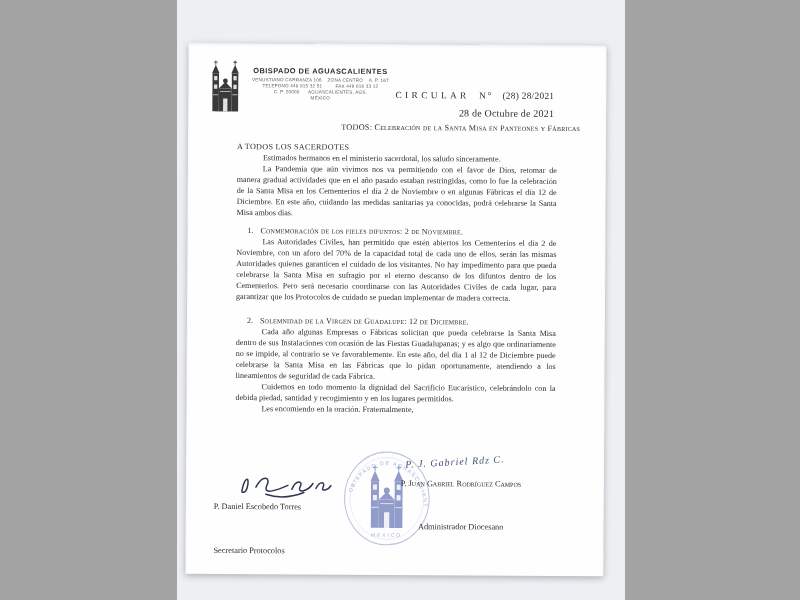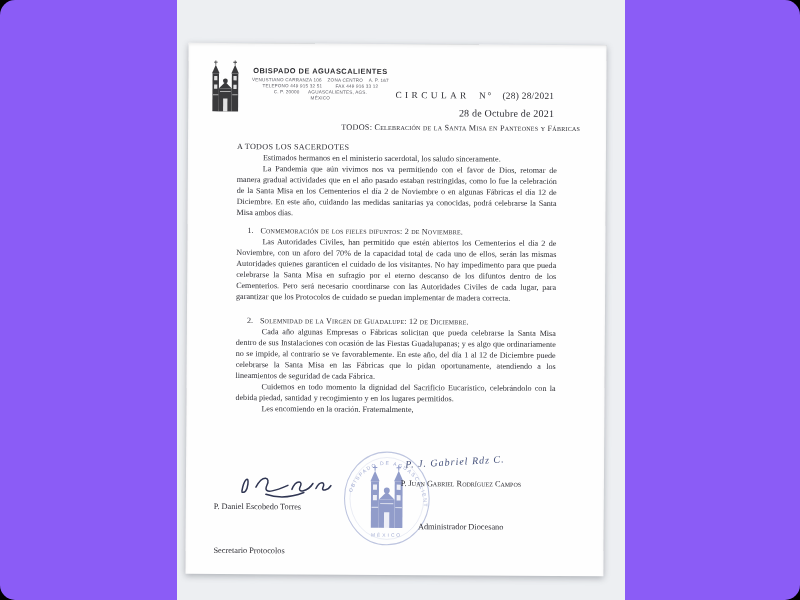--- a/index.html
+++ b/index.html
@@ -1,18 +1,18 @@
 <!DOCTYPE html>
 <html><head>
 <meta charset="utf-8">
 <title>Document</title>
 <style>
   html,body{margin:0;padding:0;background:#000;}
-  .stage{position:relative;width:800px;height:600px;background:#8b5cf6;overflow:hidden;
-         font-family:"Liberation Serif","DejaVu Serif",serif;border-radius:15px;}
+  .stage{position:relative;width:800px;height:600px;background:#a3a3a3;overflow:hidden;
+         font-family:"Liberation Serif","DejaVu Serif",serif;}
   .backdrop{position:absolute;left:177px;top:0;width:448px;height:600px;background:#edeff2;}
   .paper{position:absolute;left:187px;top:44px;width:418px;height:531px;background:#fefefe;
          color:#2e2e34;transform:rotate(.35deg);
          box-shadow:0 2px 6px rgba(90,95,105,.45), inset 0 2px 4px -2px rgba(0,0,0,.14);}
 
   
   .logo{position:absolute;left:20px;top:17px;width:34px;height:52px;color:#3a3a3c;}
   .lh-text{position:absolute;left:55px;top:23px;width:154px;text-align:center;
            font-family:"Liberation Sans","DejaVu Sans",sans-serif;}
   .lh-org{font-size:7.4px;font-weight:bold;letter-spacing:.5px;color:#2f2f33;white-space:nowrap;}

